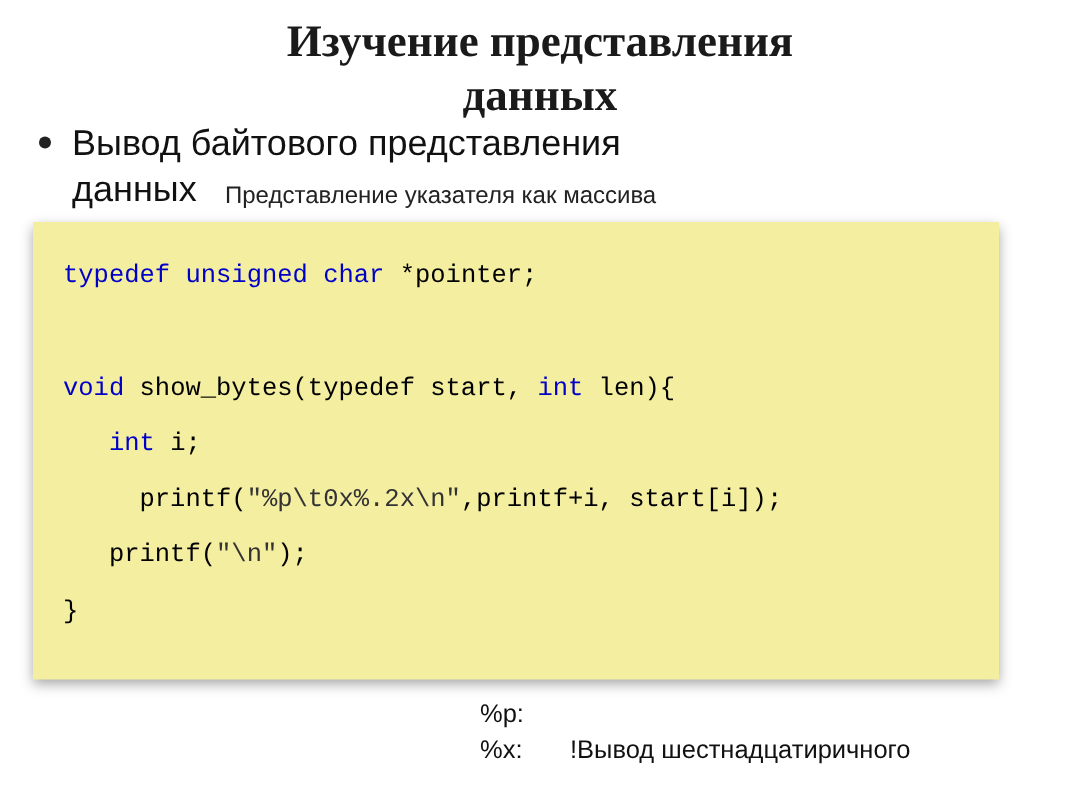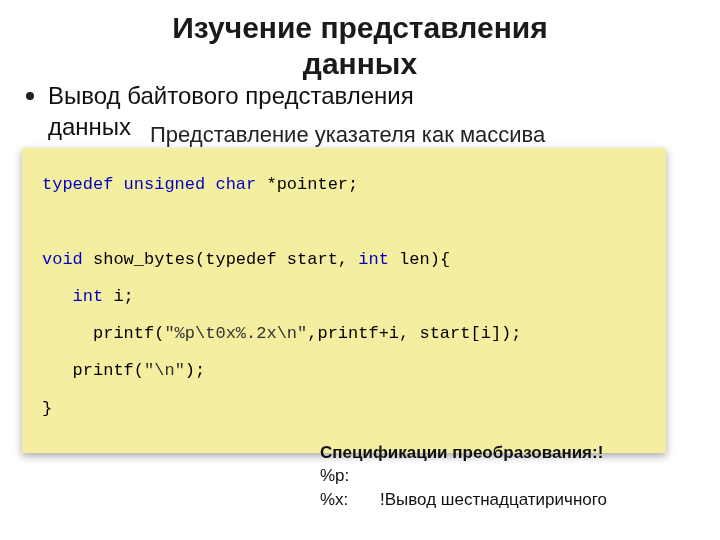--- a/index.html
+++ b/index.html
@@ -16,20 +16,21 @@
     height: 540px;
     position: relative;
   }
   .title {
     text-align: center;
     font-weight: bold;
     font-size: 30px;
     color: #1a1a1a;
     padding-top: 10px;
     line-height: 1.2;
+    font-family: Liberation Serif, serif;
   }
   .bullet {
     position: absolute;
     left: 26px;
     top: 80px;
     font-size: 24px;
     font-weight: normal;
     color: #111;
     line-height: 1.3;
   }
@@ -40,21 +41,21 @@
     background: #222;
     border-radius: 50%;
     vertical-align: middle;
     margin-right: 14px;
     margin-bottom: 4px;
   }
   .sub {
     position: absolute;
     left: 150px;
     top: 122px;
-    font-size: 22px;
+    font-size: 16px;
     font-weight: normal;
     color: #222;
   }
   .code-card {
     position: absolute;
     left: 22px;
     top: 148px;
     width: 636px;
     background: #f4eea1;
     box-shadow: 0 3px 8px rgba(0,0,0,0.35);
@@ -105,21 +106,20 @@
 <pre><span class="keyword">typedef unsigned char</span><span> *pointer;</span></pre>
 <pre> </pre>
 <pre><span class="keyword">void</span><span> show_bytes(typedef start, </span><span class="keyword">int</span><span> len){</span></pre>
 <pre><span class="keyword">   int</span><span> i;</span></pre>
 <pre><span>     printf(</span><span class="str">"%p\t0x%.2x\n"</span><span>,printf+i, start[i]);</span></pre>
 <pre><span>   printf(</span><span class="str">"\n"</span><span>);</span></pre>
 <pre>}</pre>
   </div>
 
   <div class="spec">
-    <div class="hdr">Спецификации преобразования:!</div>
     <div class="spec-row">
       <div class="spec-key">%p:</div>
     </div>
     <div class="spec-row">
       <div class="spec-key">%x:</div>
       <div>!Вывод шестнадцатиричного</div>
     </div>
   </div>
 
 </div>

